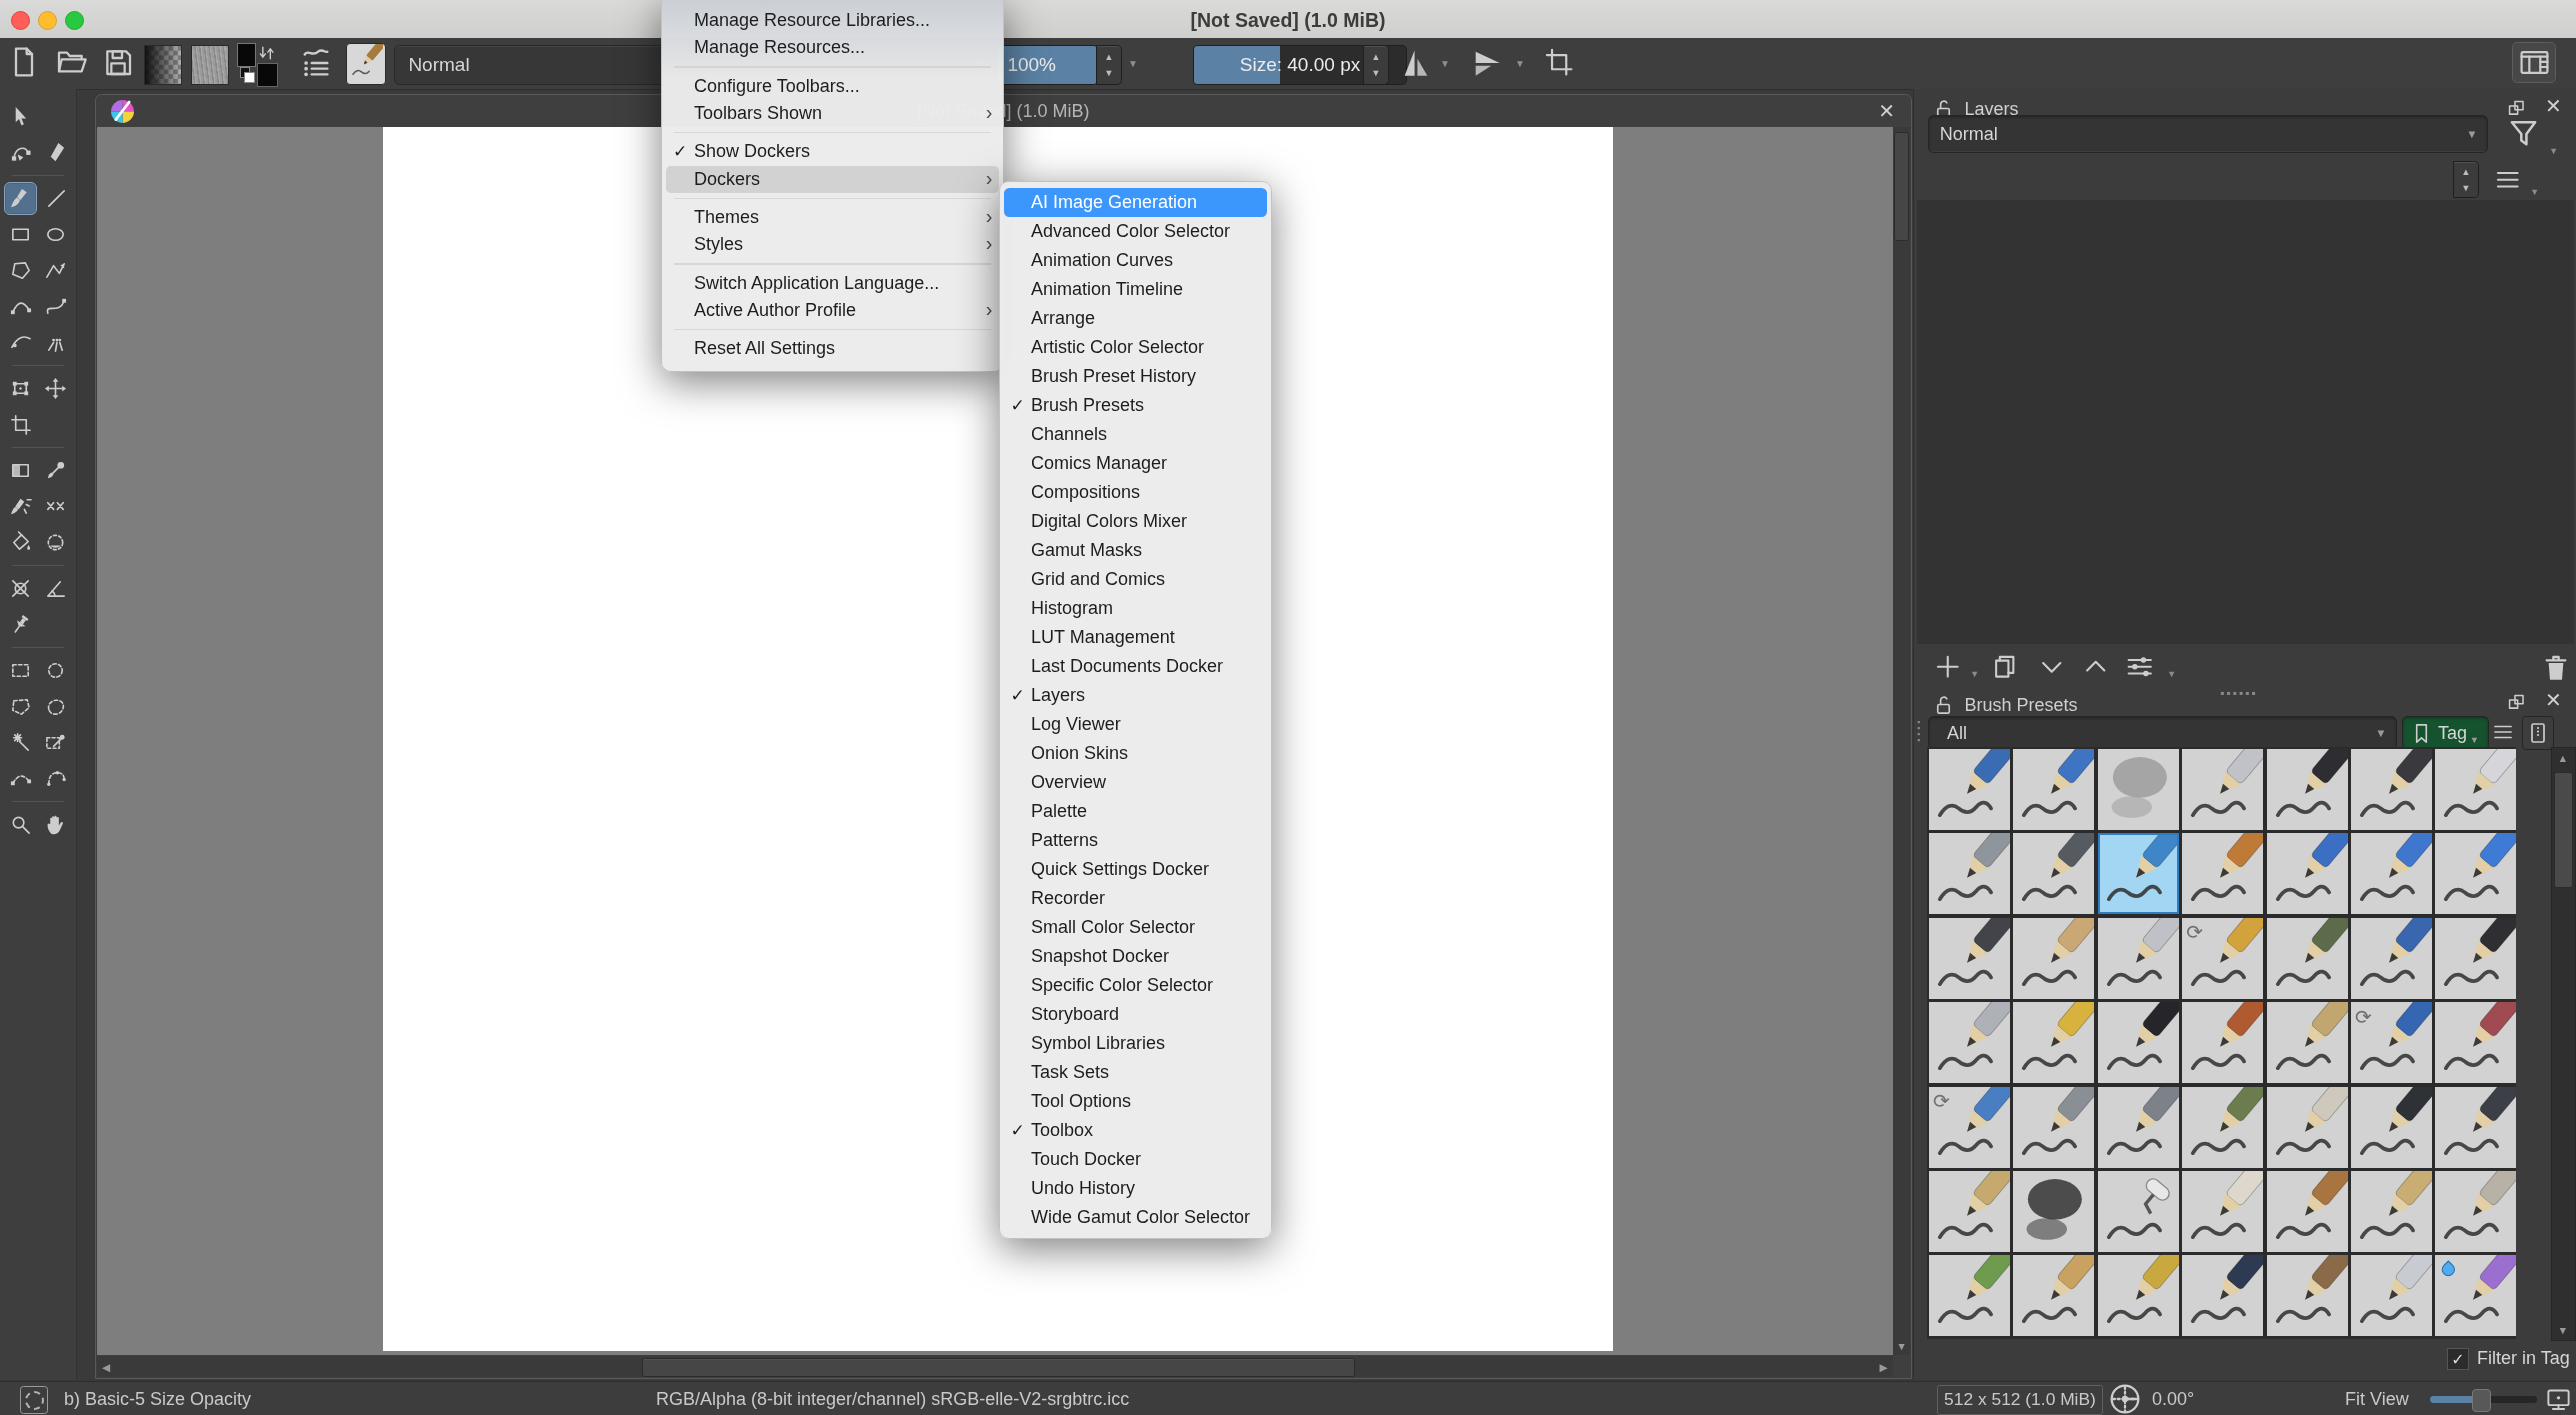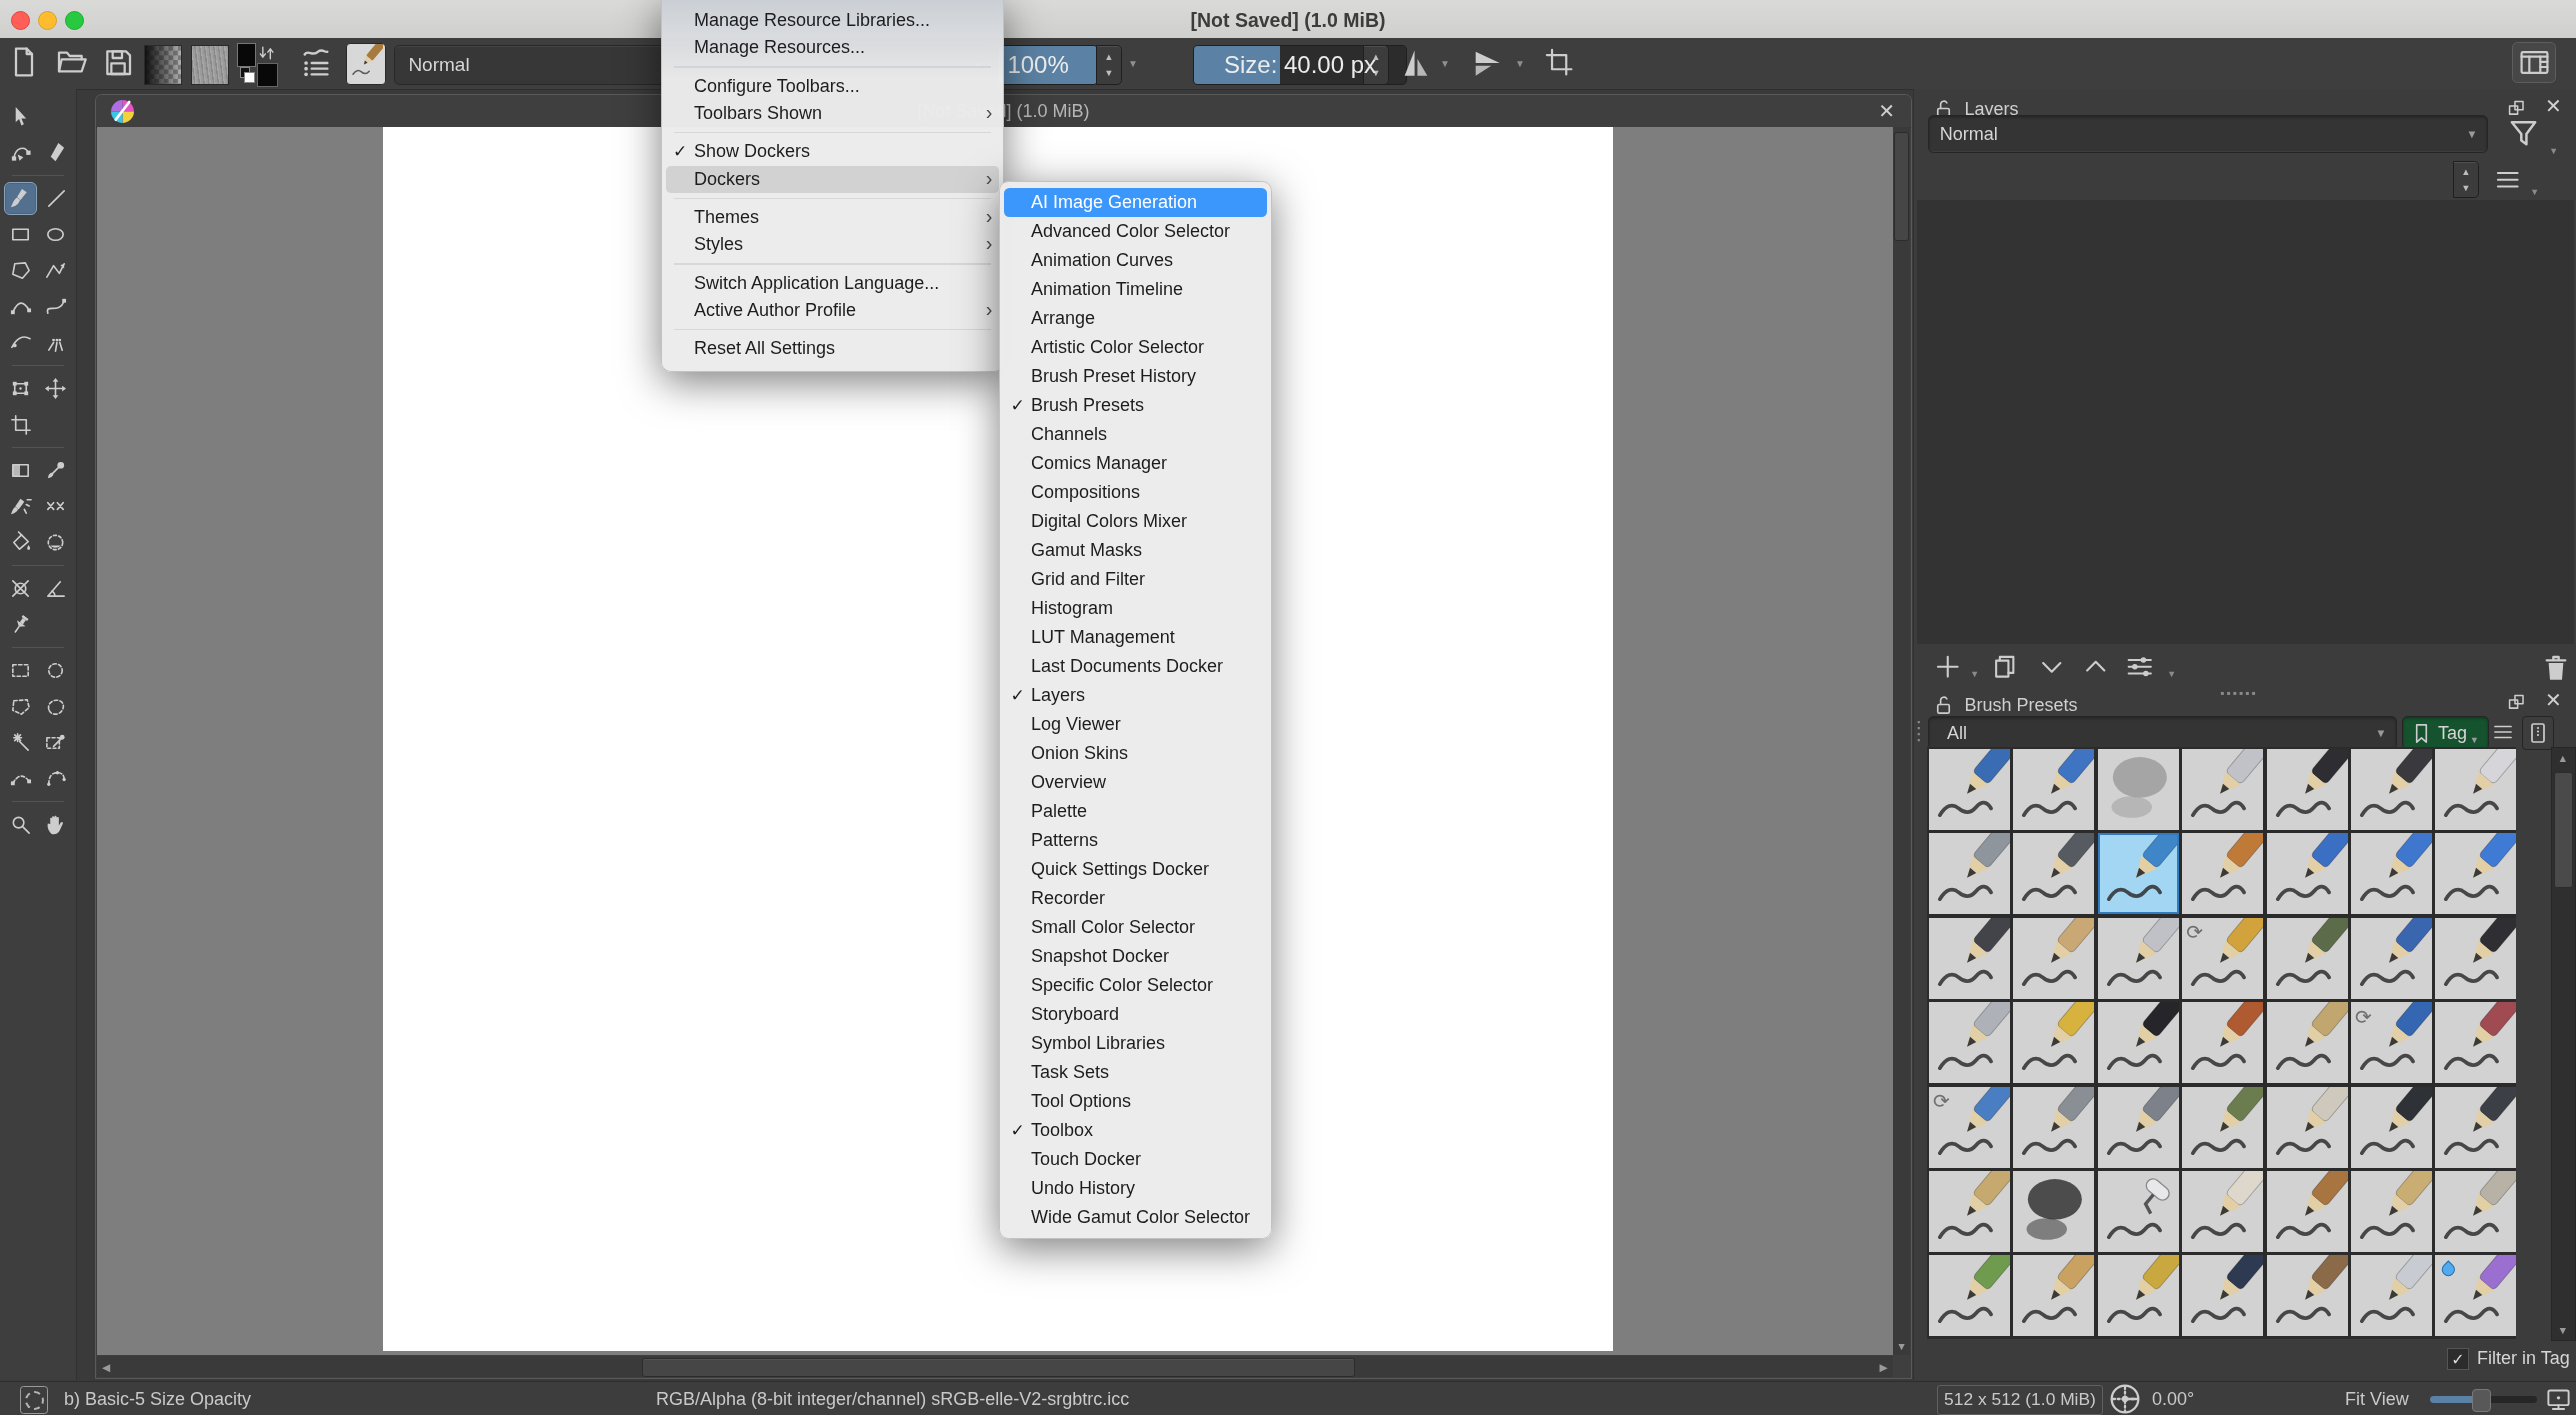--- a/index.html
+++ b/index.html
@@ -13,21 +13,21 @@
   
   .mac-titlebar{left:0;top:0;width:2576px;height:38px;background:linear-gradient(#dadad8,#cfcfcd);border-bottom:0.7px solid #a8a8a8;}
   .tl{position:absolute;top:10.7px;width:17px;height:17px;border-radius:50%;}
   .mac-title{position:absolute;left:1288px;top:8.7px;transform:translateX(-50%);font-size:19.5px;font-weight:bold;color:#3c3c3c;white-space:nowrap;}
   
   .toolbar{left:0;top:38px;width:2576px;height:51px;background:#3e3e3e;border-bottom:0.7px solid #2e2e2e;}
   .tbico{position:absolute;top:8px;width:34px;height:34px;}
   .chip{position:absolute;top:6.7px;width:36px;height:38px;border:0.7px solid #2a2a2a;}
   .combo{position:absolute;background:#373737;border:0.7px solid #282828;border-radius:5.4px;color:#d6d6d6;font-size:19px;display:flex;align-items:center;box-shadow:inset 0 0.7px 0 #4a4a4a;}
   .combo .arr{margin-left:auto;margin-right:9.4px;color:#9a9a9a;font-size:11.4px;}
-  .spin{position:absolute;height:38px;top:6.7px;border:0.7px solid #1f1f1f;border-radius:4.7px;overflow:hidden;background:#2c2c2c;display:flex;align-items:center;color:#ececec;font-size:24px;}
+  .spin{position:absolute;height:38px;top:6.7px;border:0.7px solid #1f1f1f;border-radius:4.7px;overflow:hidden;background:#2c2c2c;display:flex;align-items:center;color:#ececec;font-size:19px;}
   .spin .fill{position:absolute;left:0;top:0;bottom:0;background:#5b82a4;}
   .spin span{position:relative;z-index:2;}
   .spincol{position:absolute;top:6.7px;width:24px;height:38px;background:#3c3c3c;border:0.7px solid #1f1f1f;border-radius:0 4.7px 4.7px 0;display:flex;flex-direction:column;align-items:center;justify-content:space-evenly;color:#bdbdbd;font-size:9.4px;box-shadow:inset 0 0.7px 0 #555;}
   .mini-arr{position:absolute;color:#8f8f8f;font-size:10px;top:20px;}
   
   .toolbox{left:0;top:89px;width:76px;height:1291px;background:#3e3e3e;border-right:0.7px solid #313131;}
   .tb-row{display:flex;justify-content:space-evenly;align-items:center;height:36px;}
   .tb-slot{width:31px;height:31px;display:flex;align-items:center;justify-content:center;border-radius:6px;}
   .tb-slot.sel{background:#53718e;border:0.7px solid #8aa3bd;box-shadow:inset 0 0 0 0.7px #46627c;}
   .tb-div{height:10px;display:flex;align-items:center;}
@@ -1237,21 +1237,21 @@
       <div class="s-item">
         <span class="s-check"></span>
         <span>Digital Colors Mixer</span>
       </div>
       <div class="s-item">
         <span class="s-check"></span>
         <span>Gamut Masks</span>
       </div>
       <div class="s-item">
         <span class="s-check"></span>
-        <span>Grid and Filter</span>
+        <span>Grid and Comics</span>
       </div>
       <div class="s-item">
         <span class="s-check"></span>
         <span>Histogram</span>
       </div>
       <div class="s-item">
         <span class="s-check"></span>
         <span>LUT Management</span>
       </div>
       <div class="s-item">

